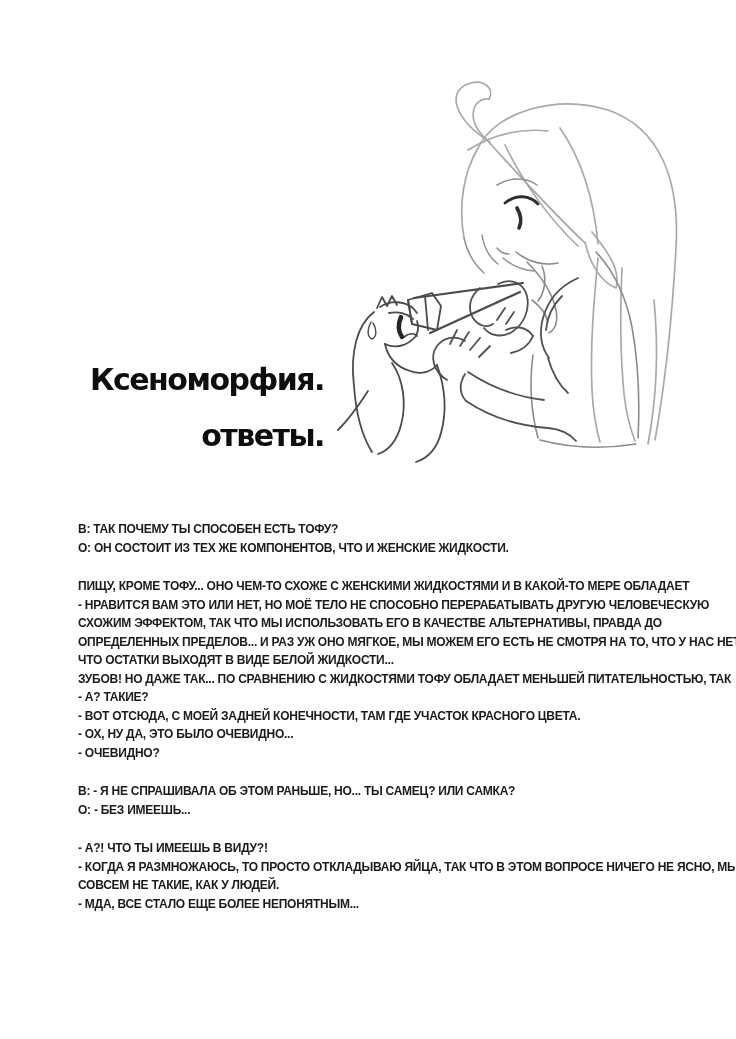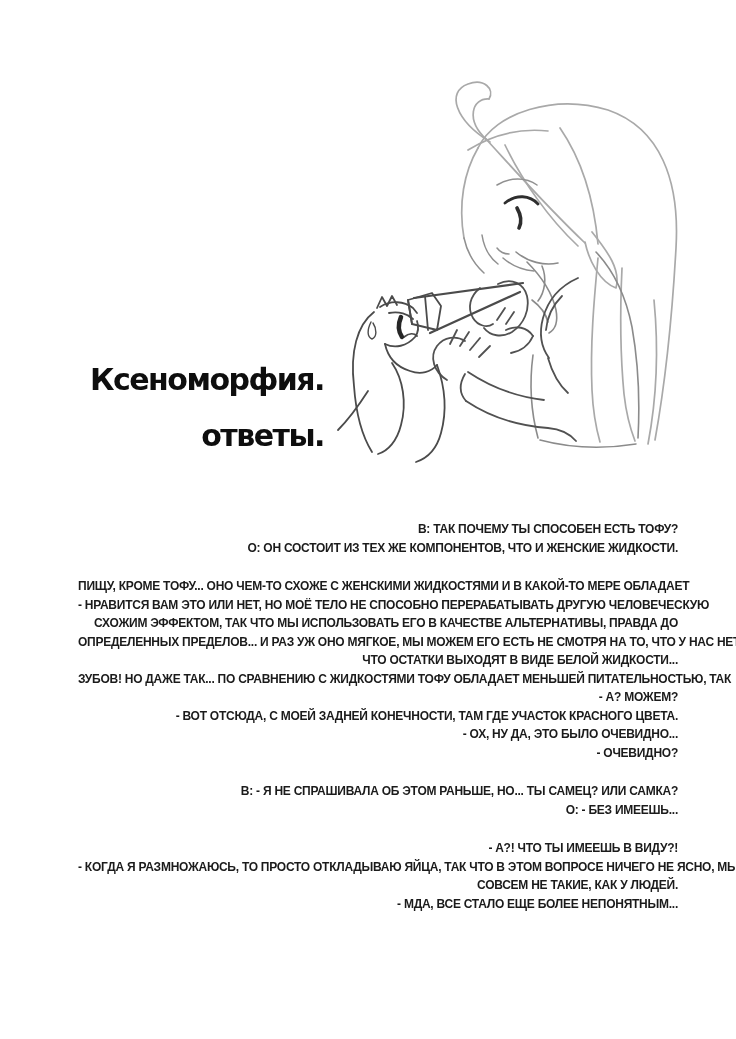--- a/index.html
+++ b/index.html
@@ -32,21 +32,21 @@
     font-family:"Liberation Sans",sans-serif;
     font-weight:700;
     font-size:12px;
     line-height:18.5px;
     letter-spacing:-0.25px;
     color:#1b1b1b;
     white-space:nowrap;
   }
   .dialogue .block{margin:0 0 20px 0;}
   .dialogue .block:last-child{margin-bottom:16px;}
-  .dialogue .line{white-space:nowrap;text-align:right;}
+  .dialogue .line{white-space:nowrap;}
 </style>
 </head>
 <body>
 
 <div class="page">
 
   <svg class="illustration" viewBox="0 0 736 1039" xmlns="http://www.w3.org/2000/svg" fill="none" stroke-linecap="round" stroke-linejoin="round">
 
     <g stroke="#a9a9a9" stroke-width="1.7">
       <path d="M490,142 C455,120 446,92 468,84 C484,78 495,89 489,99"></path>
@@ -144,21 +144,21 @@
       <div class="line">В: ТАК ПОЧЕМУ ТЫ СПОСОБЕН ЕСТЬ ТОФУ?</div>
       <div class="line">О: ОН СОСТОИТ ИЗ ТЕХ ЖЕ КОМПОНЕНТОВ, ЧТО И ЖЕНСКИЕ ЖИДКОСТИ.</div>
     </div>
     <div class="block">
       <div class="line">ПИЩУ, КРОМЕ ТОФУ... ОНО ЧЕМ-ТО СХОЖЕ С ЖЕНСКИМИ ЖИДКОСТЯМИ И В КАКОЙ-ТО МЕРЕ ОБЛАДАЕТ</div>
       <div class="line">- НРАВИТСЯ ВАМ ЭТО ИЛИ НЕТ, НО МОЁ ТЕЛО НЕ СПОСОБНО ПЕРЕРАБАТЫВАТЬ ДРУГУЮ ЧЕЛОВЕЧЕСКУЮ</div>
       <div class="line">СХОЖИМ ЭФФЕКТОМ, ТАК ЧТО МЫ ИСПОЛЬЗОВАТЬ ЕГО В КАЧЕСТВЕ АЛЬТЕРНАТИВЫ, ПРАВДА ДО</div>
       <div class="line">ОПРЕДЕЛЕННЫХ ПРЕДЕЛОВ... И РАЗ УЖ ОНО МЯГКОЕ, МЫ МОЖЕМ ЕГО ЕСТЬ НЕ СМОТРЯ НА ТО, ЧТО У НАС НЕТ</div>
       <div class="line">ЧТО ОСТАТКИ ВЫХОДЯТ В ВИДЕ БЕЛОЙ ЖИДКОСТИ...</div>
       <div class="line">ЗУБОВ! НО ДАЖЕ ТАК... ПО СРАВНЕНИЮ С ЖИДКОСТЯМИ ТОФУ ОБЛАДАЕТ МЕНЬШЕЙ ПИТАТЕЛЬНОСТЬЮ, ТАК</div>
-      <div class="line">- А? МОЖЕМ?</div>
+      <div class="line">- А? ТАКИЕ?</div>
       <div class="line">- ВОТ ОТСЮДА, С МОЕЙ ЗАДНЕЙ КОНЕЧНОСТИ, ТАМ ГДЕ УЧАСТОК КРАСНОГО ЦВЕТА.</div>
       <div class="line">- ОХ, НУ ДА, ЭТО БЫЛО ОЧЕВИДНО...</div>
       <div class="line">- ОЧЕВИДНО?</div>
     </div>
     <div class="block">
       <div class="line">В: - Я НЕ СПРАШИВАЛА ОБ ЭТОМ РАНЬШЕ, НО... ТЫ САМЕЦ? ИЛИ САМКА?</div>
       <div class="line">О: - БЕЗ ИМЕЕШЬ...</div>
     </div>
     <div class="block">
       <div class="line">- А?! ЧТО ТЫ ИМЕЕШЬ В ВИДУ?!</div>

